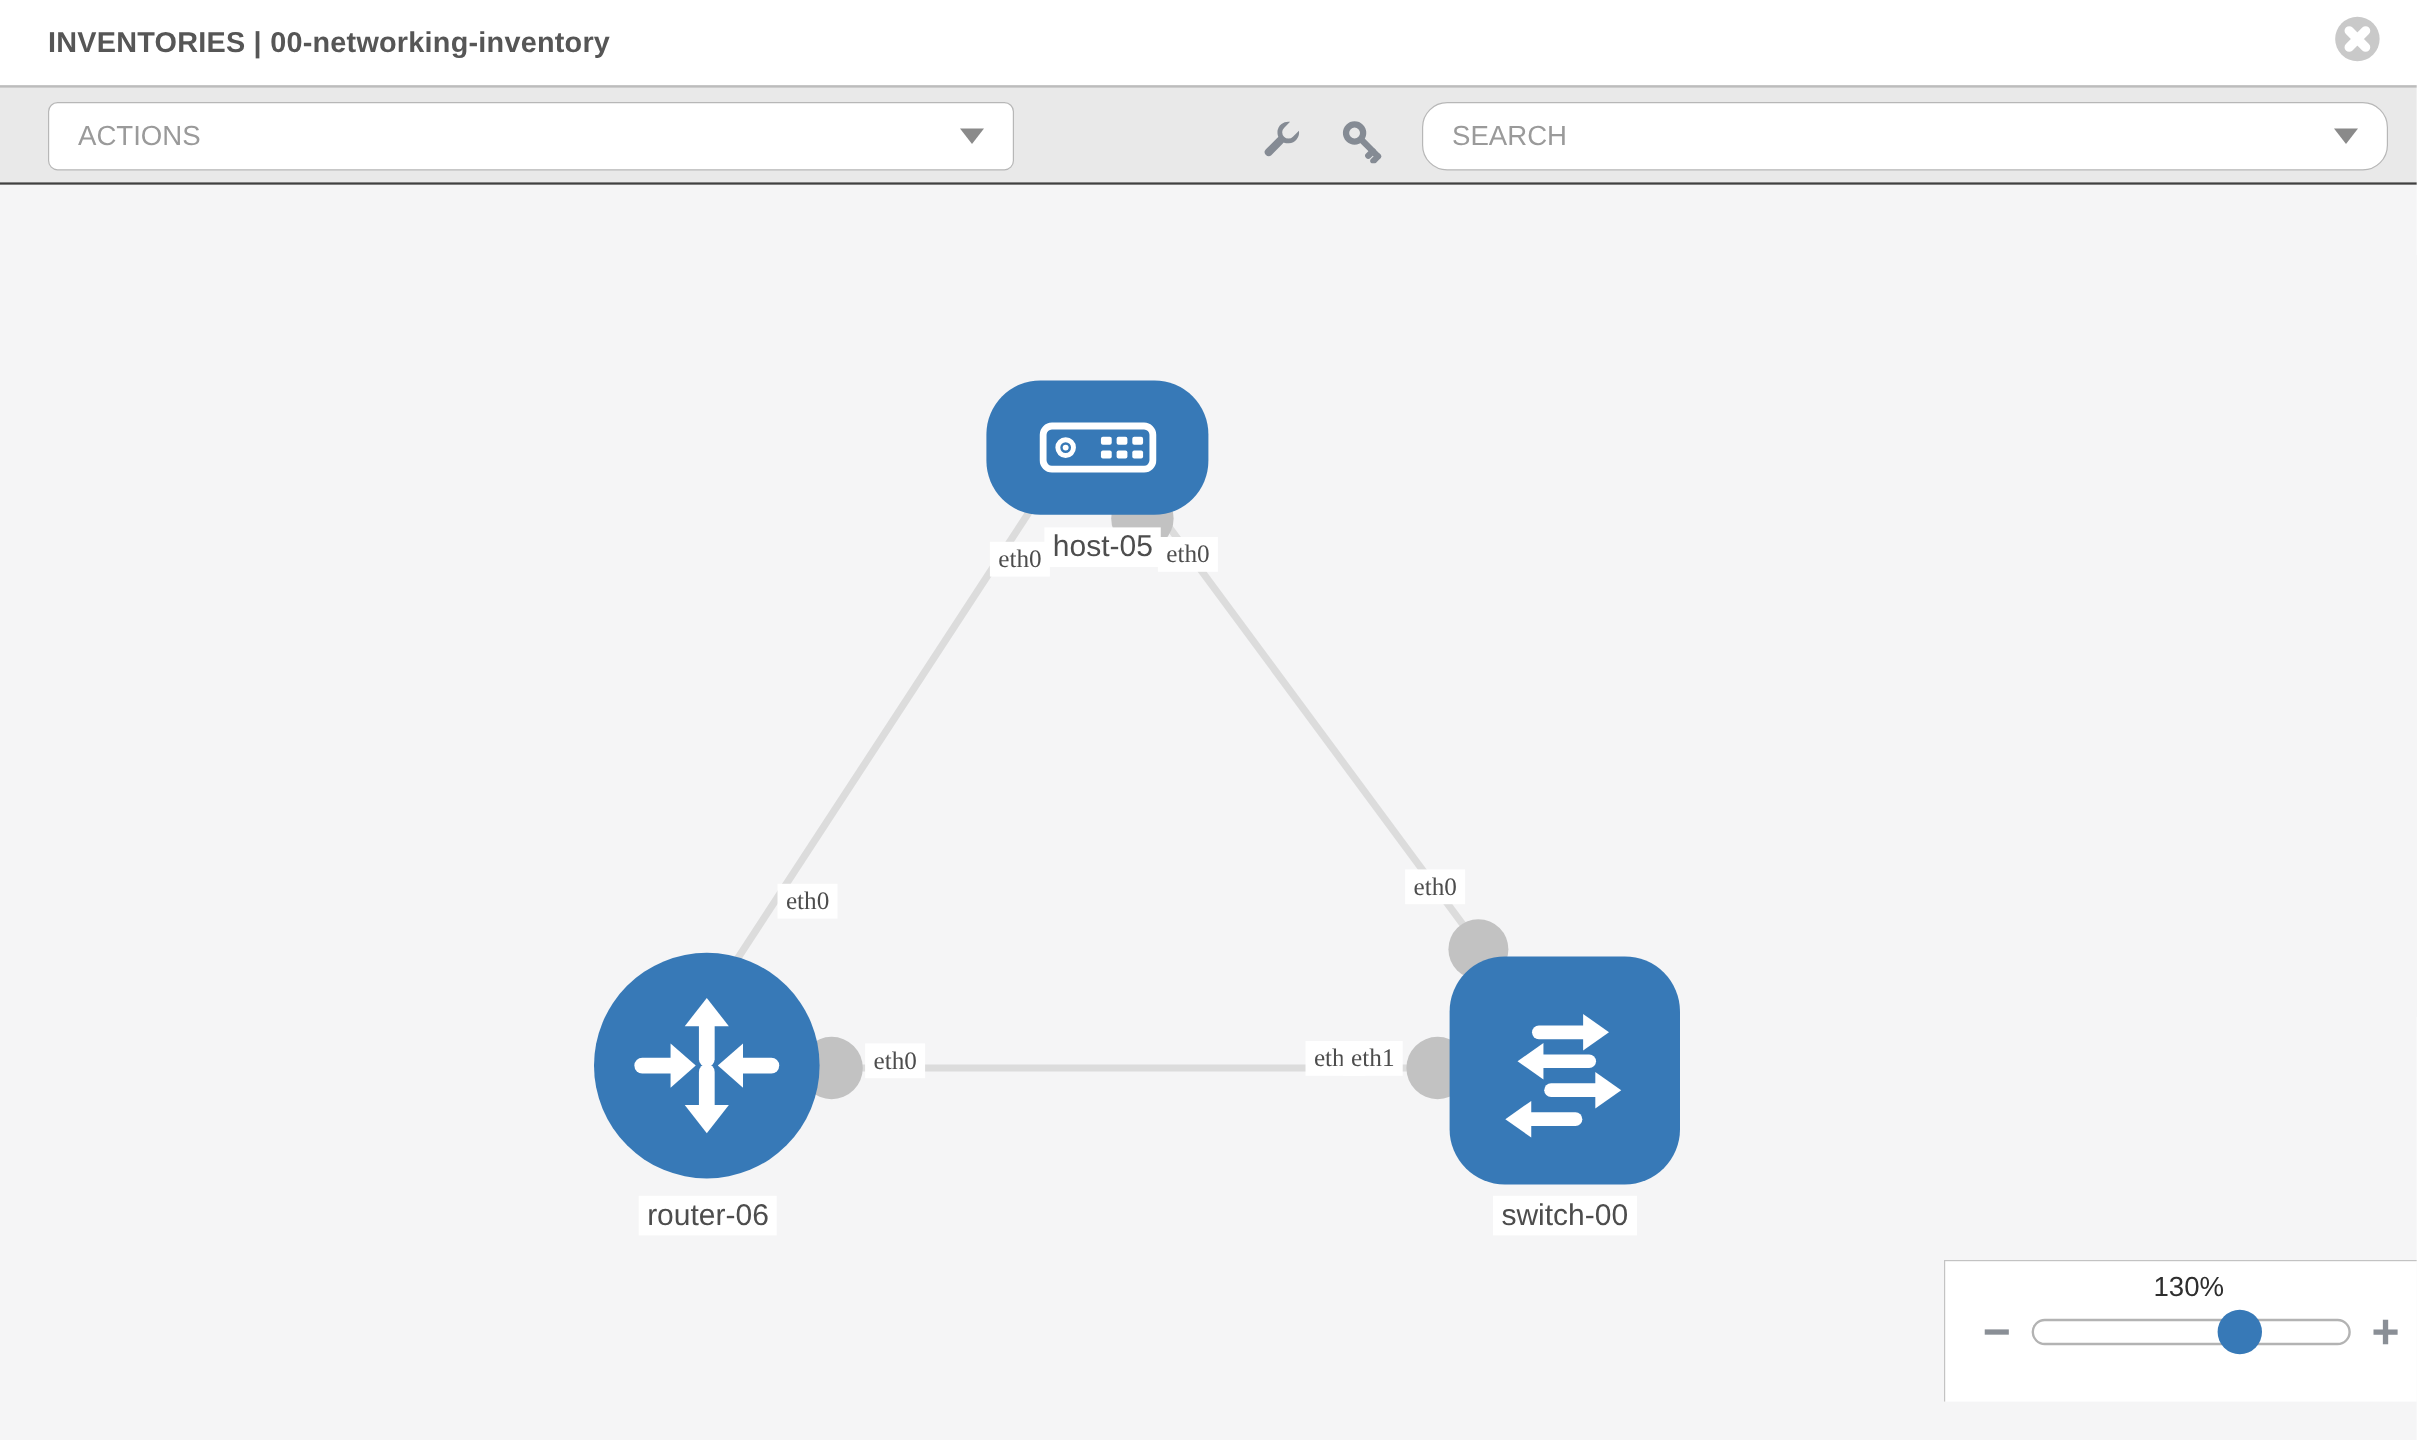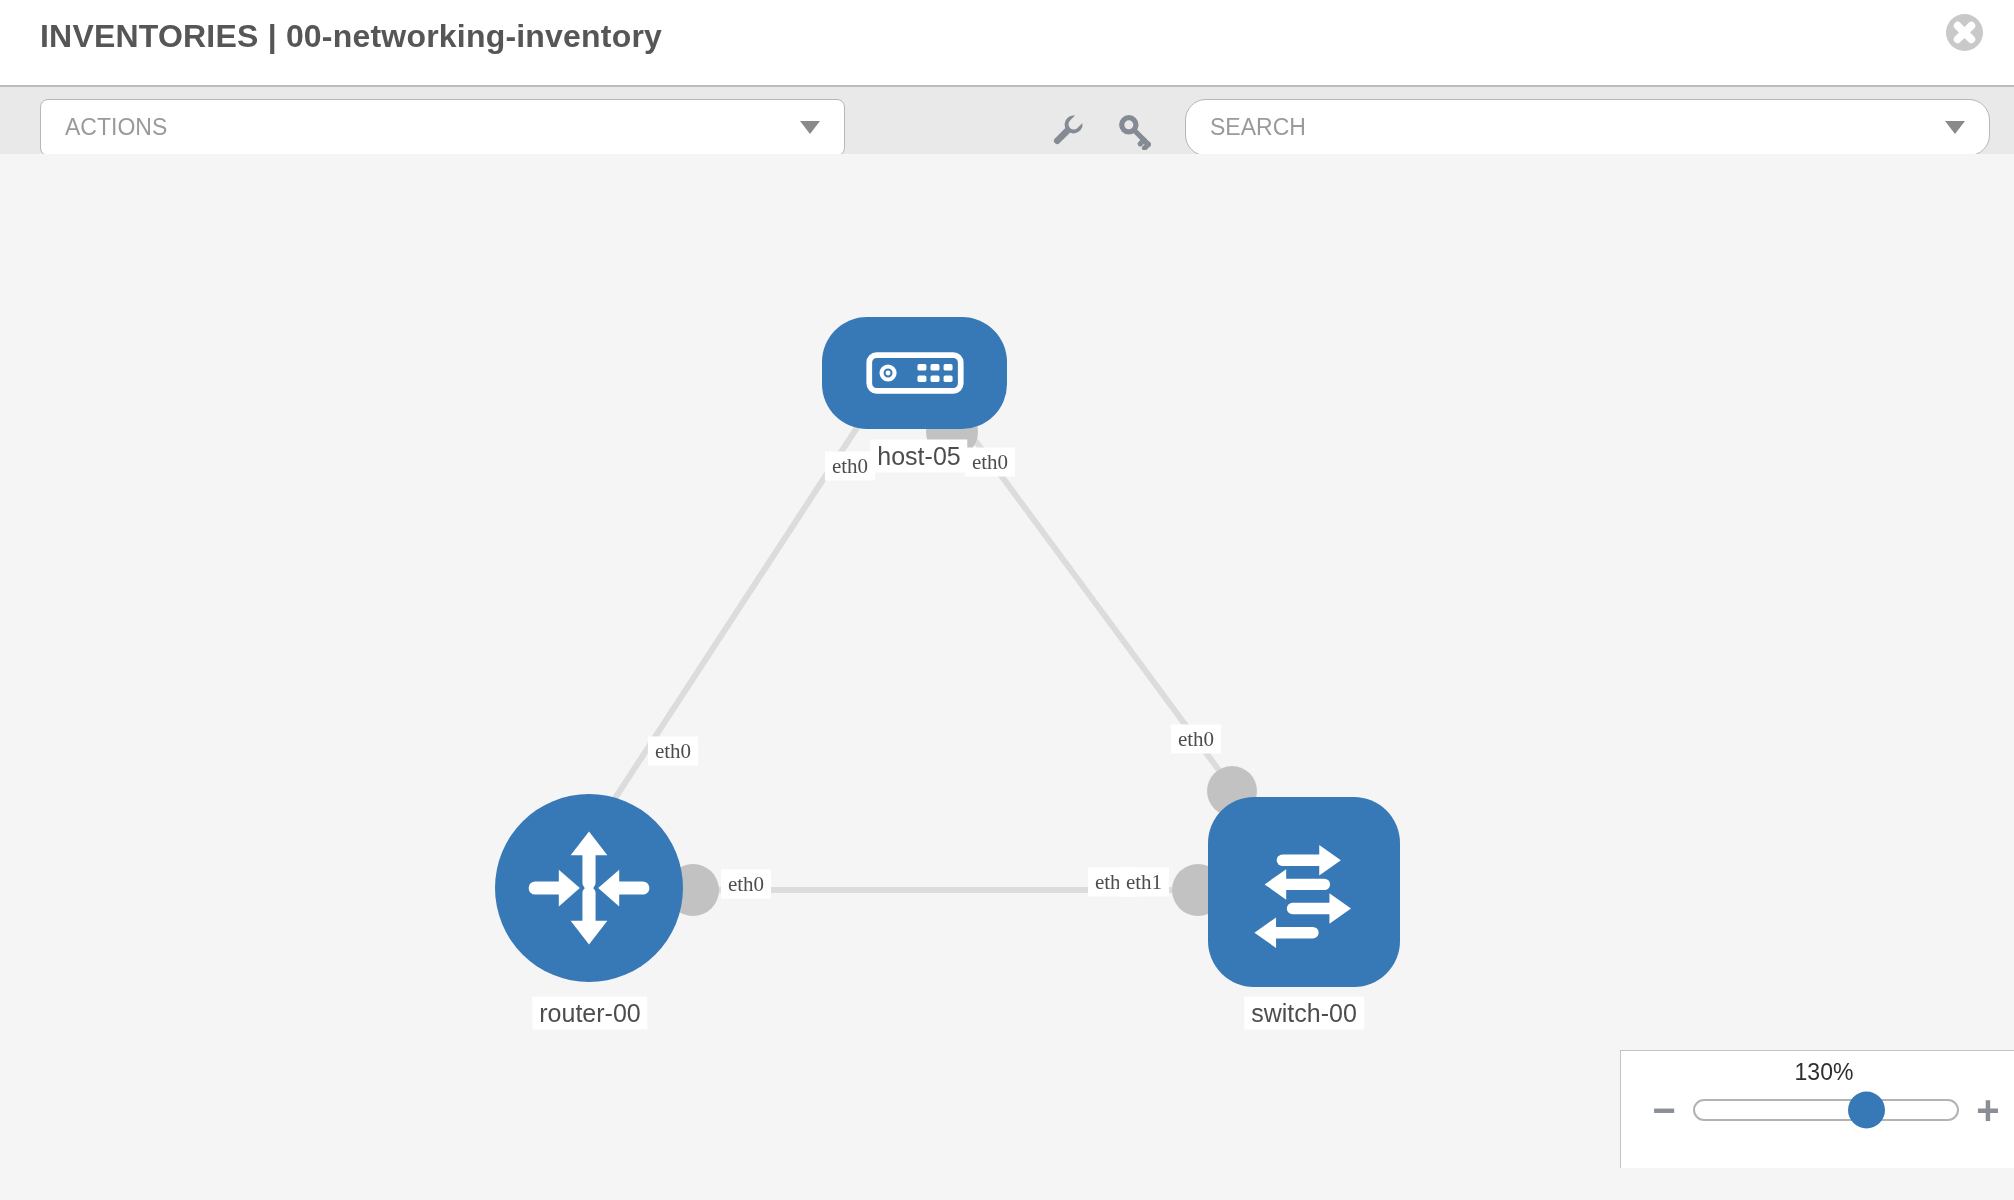--- a/index.html
+++ b/index.html
@@ -3,26 +3,26 @@
 <meta charset="utf-8">
 <style>
   * { margin:0; padding:0; box-sizing:border-box; }
   html,body { width:2014px; height:1200px; overflow:hidden; background:#ffffff;
               font-family:"Liberation Sans", sans-serif; }
   .app { position:relative; width:2014px; height:1200px; }
 
   
   .header { position:absolute; top:0; left:0; width:2014px; height:71px; background:#ffffff; }
   .page-title { position:absolute; left:40px; top:50%; transform:translateY(-50%);
-                font-size:32px; font-weight:bold; color:#565656; letter-spacing:.2px; }
+                font-size:24px; font-weight:bold; color:#565656; letter-spacing:.2px; }
   .close-btn { position:absolute; right:30px; top:13px; width:39px; height:39px; cursor:pointer; }
 
   
   .toolbar { position:absolute; top:71px; left:0; width:2014px; height:83px;
-             background:#e9e9e9; border-top:2px solid #bcbcbc; border-bottom:4px solid #404040;margin-top:14px; }
+             background:#e9e9e9; border-top:2px solid #bcbcbc; border-bottom:2px solid #404040; }
   .select { position:absolute; top:12px; height:57px; background:#ffffff;
             border:1px solid #b7b7b7; border-radius:8px; display:flex; align-items:center;
             justify-content:space-between; padding:0 24px; color:#9a9a9a; font-size:23px; cursor:pointer; }
   .select.actions { left:40px; width:805px; }
   .select.search  { left:1185px; width:805px;border-radius:21px; }
   .caret { width:0; height:0; border-left:10px solid transparent; border-right:10px solid transparent;
            border-top:13px solid #8a8a8a; }
   .tool-icon { position:absolute; top:25px; width:38px; height:38px; cursor:pointer; }
   .tool-icon.wrench { left:1048px; }
   .tool-icon.key    { left:1116px; }
@@ -163,21 +163,21 @@
 
     <div class="chip eth" style="left:1113px; top:728px;">eth0</div>
     <div class="chip eth" style="left:850px; top:312px;">eth0</div>
     <div class="chip eth" style="left:990px; top:308px;">eth0</div>
     <div class="chip eth" style="left:673px; top:597px;">eth0</div>
     <div class="chip eth" style="left:1196px; top:585px;">eth0</div>
     <div class="chip eth" style="left:746px; top:730px;">eth0</div>
     <div class="chip eth" style="left:1144px; top:728px;">eth1</div>
 
     <div class="chip name" style="left:919px; top:302px;">host-05</div>
-    <div class="chip name" style="left:590px; top:859px;">router-00</div>
+    <div class="chip name" style="left:590px; top:859px;">router-06</div>
     <div class="chip name" style="left:1304px; top:859px;">switch-00</div>
 
     <div class="zoom-panel">
       <div class="zoom-level">130%</div>
       <div class="zoom-row">
         <span class="zoom-btn">−</span>
         <div class="slider-track">
           <div class="slider-thumb"></div>
         </div>
         <span class="zoom-btn">+</span>

